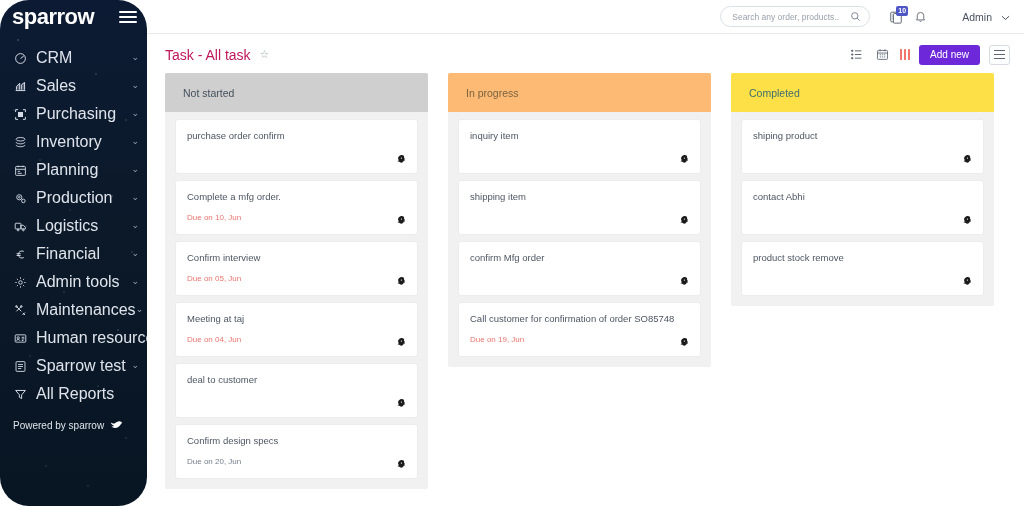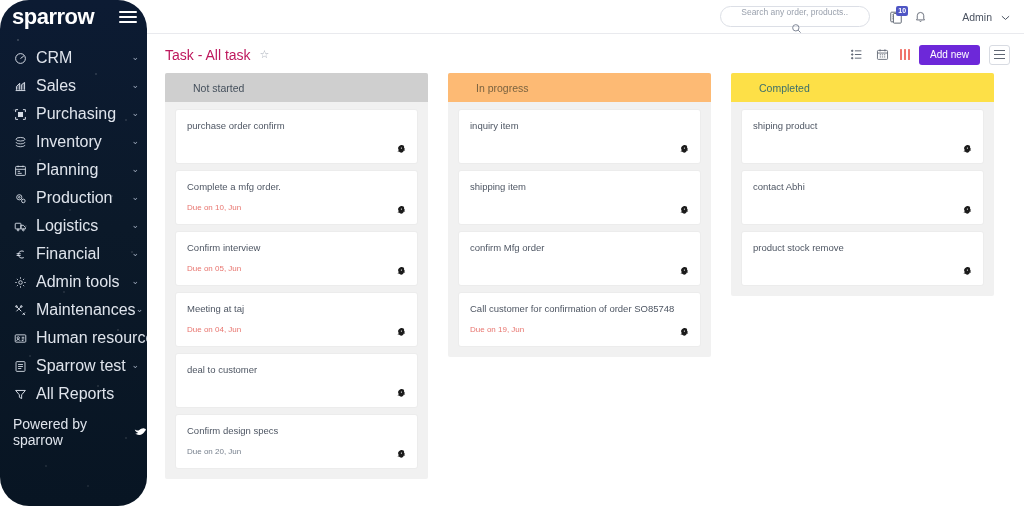--- a/index.html
+++ b/index.html
@@ -63,36 +63,36 @@
     flex: 1;
   }
   .nav-chev {
     color: #9aa6b8; font-size: 9px; line-height: 1;
     transform: translateY(-1px);
   }
   .powered {
     position: absolute; left: 13px; top: 416px;
     display: flex; align-items: center; gap: 6px;
   }
-  .powered-text { color: #dfe4ec; font-size: 14px; }
+  .powered-text { color: #dfe4ec; font-size: 10px; }
   .powered-bird { color: #ffffff; }
 
   
   .main { flex: 1; height: 506px; background: #fff; display: flex; flex-direction: column; }
 
   .topbar {
     height: 34px; border-bottom: 1px solid #e9eaee;
     display: flex; align-items: center; justify-content: flex-end;
     padding-right: 14px; gap: 0; background: #fff;
   }
   .search-wrap {
     display: flex; align-items: center; gap: 6px;
     border: 1px solid #dcdfe6; border-radius: 13px;
     height: 21px; padding: 0 8px 0 11px; width: 150px;
-    background: #fff; margin-right: 14px; flex-direction: column;
+    background: #fff; margin-right: 14px;
   }
   .search-input {
     border: none; outline: none; flex: 1; font-size: 8.5px;
     color: #6b7280; font-family: "Liberation Sans", sans-serif;
     background: transparent;
   }
   .search-input::placeholder { color: #9aa1ad; }
   .search-icon { color: #7b8292; display: flex; }
   .topbar-icon {
     position: relative; width: 24px; height: 24px;
@@ -143,22 +143,22 @@
   }
   .menu-btn i { display: block; width: 11px; height: 1.3px; background: #5f6673; }
 
   
   .board {
     display: flex; gap: 20px; padding: 3px 18px 0 18px;
     align-items: flex-start; flex: 1;
   }
   .column { width: 263px; flex: 0 0 263px; background: #f1f1f1; border-radius: 2px; }
   .col-head {
-    height: 29px; display: flex; align-items: center;
-    padding-left: 28px; font-size: 10.5px; color: #45505c;
+    height: 39px; display: flex; align-items: center;
+    padding-left: 18px; font-size: 10.5px; color: #45505c;
     border-radius: 2px 2px 0 0;
   }
   .col-body { padding: 8px 11px 11px 11px; display: flex; flex-direction: column; gap: 8px; }
   .card {
     background: #fff; border-radius: 2px; padding: 10px 11px 8px 11px;
     min-height: 53px; position: relative;
     box-shadow: 0 0 0 1px rgba(0,0,0,0.02);
   }
   .card-title { font-size: 9.5px; color: #4e5663; line-height: 1.35; }
   .card-due { font-size: 8px; margin-top: 9px; }

